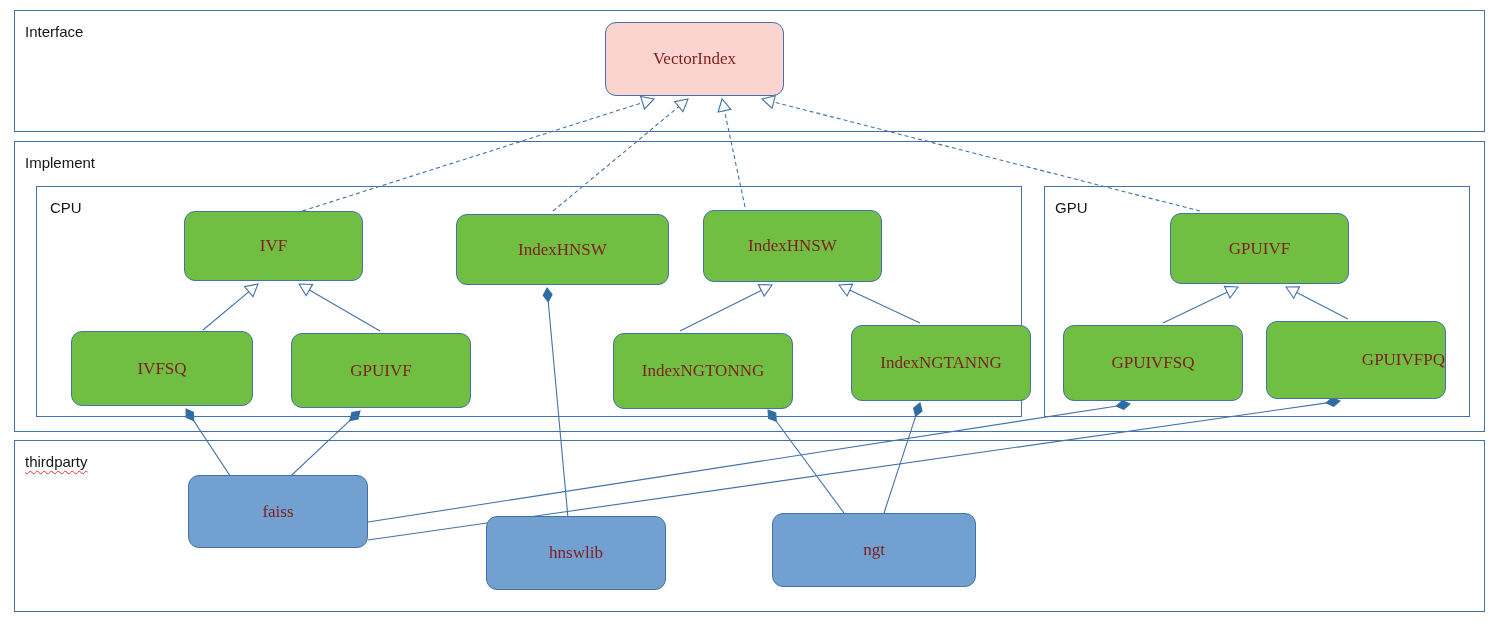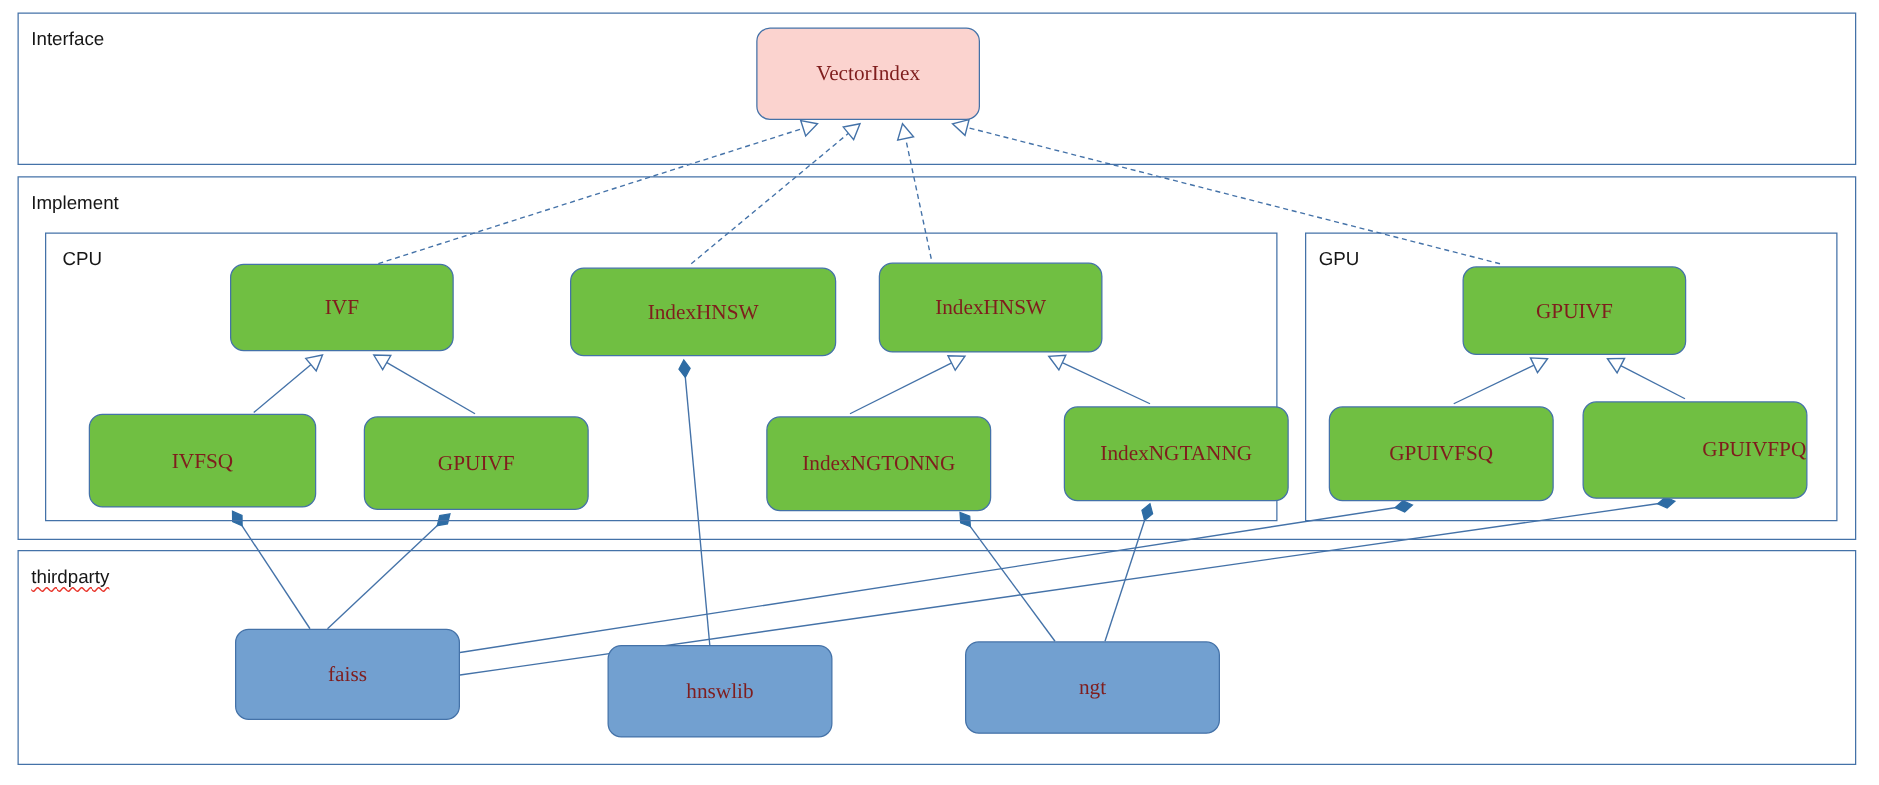--- a/index.html
+++ b/index.html
@@ -181,21 +181,21 @@
       </div>
       <div class="node impl-node" style="left: 827px; top: 325px; width: 180px; height: 76px; margin-left: 24px;">
         <span>IndexNGTANNG</span>
       </div>
       <div class="node impl-node" style="left: 1063px; top: 325px; width: 180px; height: 76px;">
         <span>GPUIVFSQ</span>
       </div>
       <div class="node impl-node" style="left: 1266px; top: 321px; width: 180px; height: 78px; justify-content: flex-end;">
         <span>GPUIVFPQ</span>
       </div>
-      <div class="node thirdparty-node" style="left: 188px; top: 503px; width: 180px; height: 73px;">
+      <div class="node thirdparty-node" style="left: 188px; top: 475px; width: 180px; height: 73px;">
         <span>faiss</span>
       </div>
       <div class="node thirdparty-node" style="left: 486px; top: 516px; width: 180px; height: 74px;">
         <span>hnswlib</span>
       </div>
       <div class="node thirdparty-node" style="left: 772px; top: 513px; width: 204px; height: 74px;">
         <span>ngt</span>
       </div>
     </div>
 

